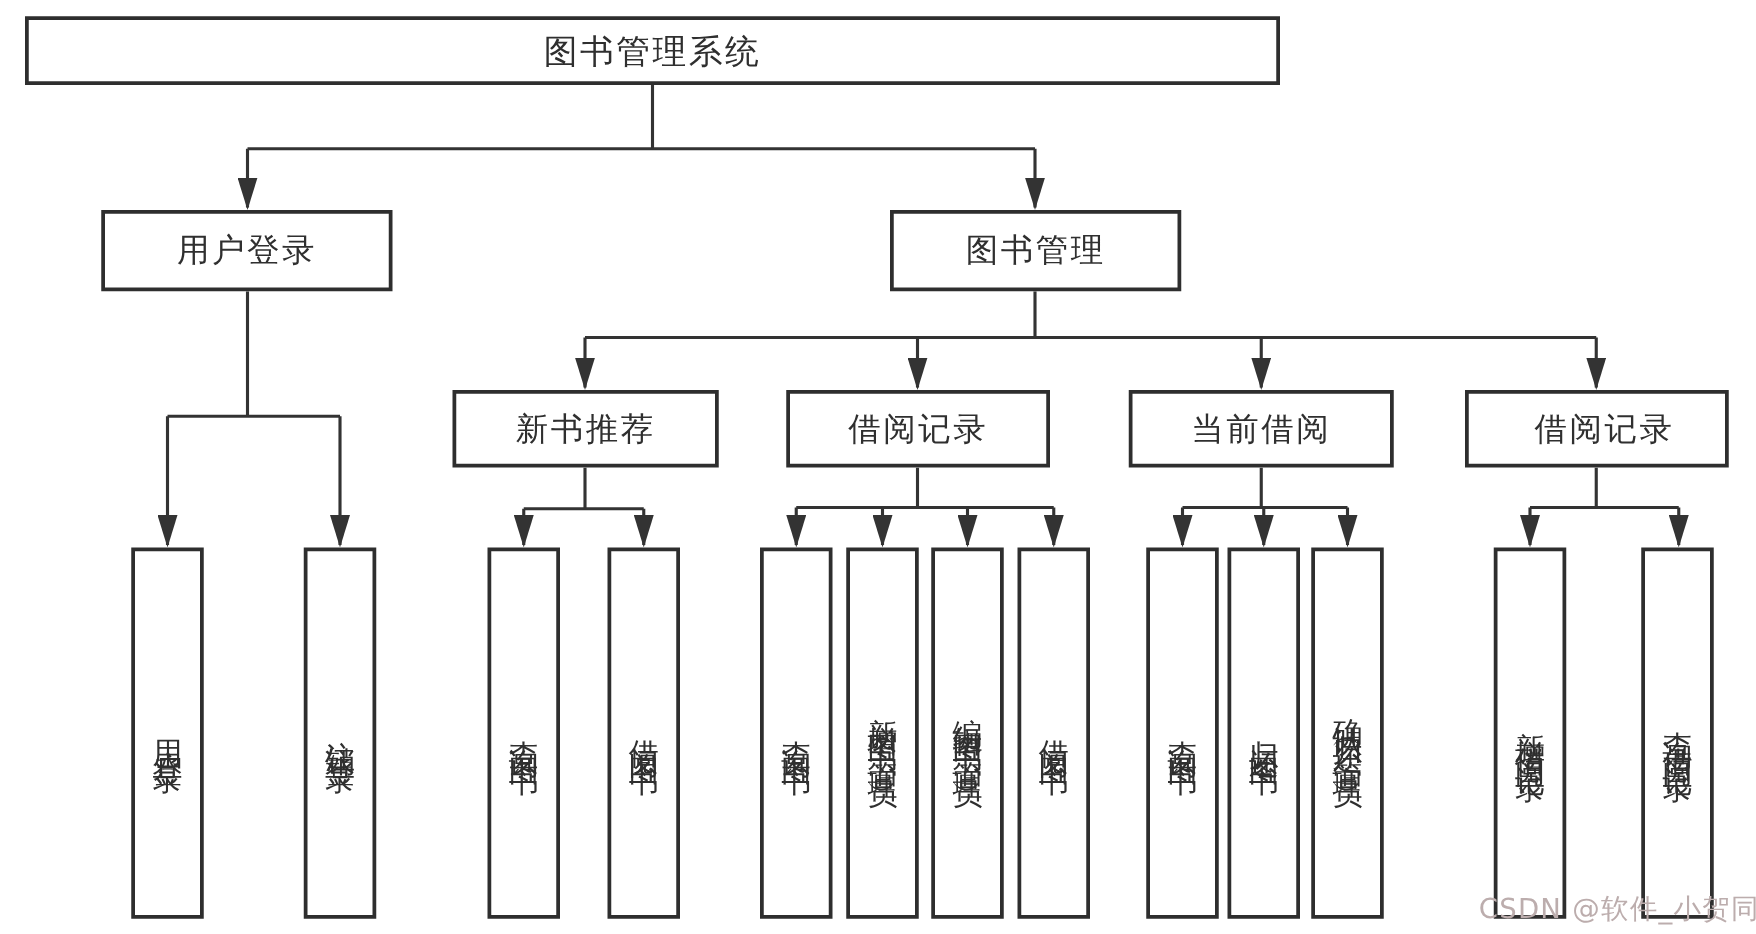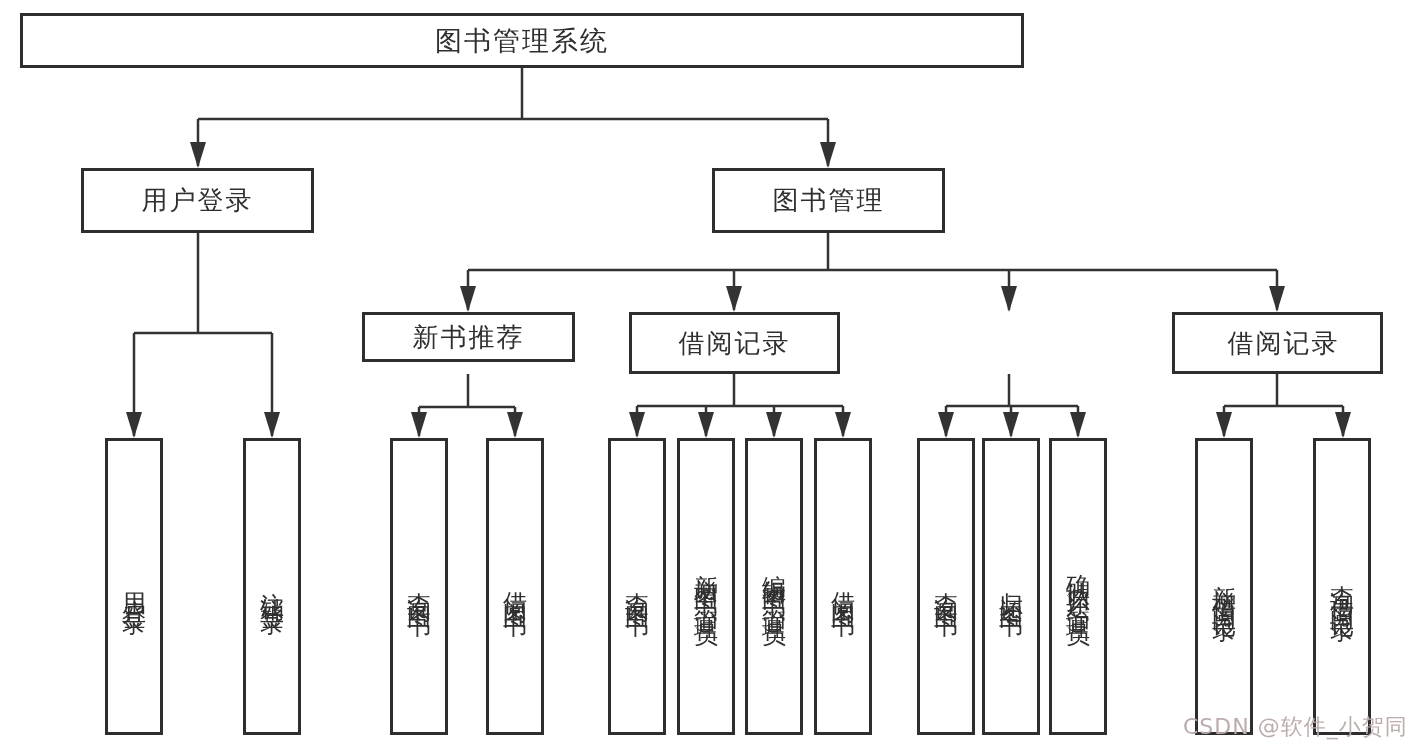--- a/index.html
+++ b/index.html
@@ -49,21 +49,21 @@
     letter-spacing: 7px;
     line-height: 1;
     white-space: nowrap;
   }
   
   .n-root        { left: 20px;   top: 13px;  width: 1004px; height: 55px; }
   
   .n-userlogin   { left: 81px;   top: 168px; width: 233px;  height: 65px; }
   .n-bookmgmt    { left: 712px;  top: 168px; width: 233px;  height: 65px; font-family: Liberation Serif, serif; }
   
-  .n-newbook     { left: 362px;  top: 312px; width: 213px;  height: 50px; }
+  .n-newbook     { left: 362px;  top: 312px; width: 213px;  height: 62px; }
   .n-bookborrow  { left: 629px;  top: 312px; width: 211px;  height: 62px; }
   .n-curborrow   { left: 903px;  top: 312px; width: 212px;  height: 62px; }
   .n-records     { left: 1172px; top: 312px; width: 211px;  height: 62px; padding-left: 12px; }
   
   .vbox          { top: 438px;   width: 58px; height: 297px; }
   .n-a1 { left: 105px;  }
   .n-a2 { left: 243px;  }
   .n-b1 { left: 390px;  }
   .n-b2 { left: 486px;  }
   .n-c1 { left: 608px;  }
@@ -151,20 +151,23 @@
   <div class="box n-bookmgmt">
     <span class="lbl">图书管理</span>
   </div>
 
   <div class="box n-newbook">
     <span class="lbl">新书推荐</span>
   </div>
   <div class="box n-bookborrow">
     <span class="lbl">借阅记录</span>
   </div>
+  <div class="box n-curborrow">
+    <span class="lbl">当前借阅</span>
+  </div>
   <div class="box n-records">
     <span class="lbl">借阅记录</span>
   </div>
 
   <div class="box vbox n-a1">
     <span class="lbl">用户登录</span>
   </div>
   <div class="box vbox n-a2">
     <span class="lbl">注销登录</span>
   </div>

